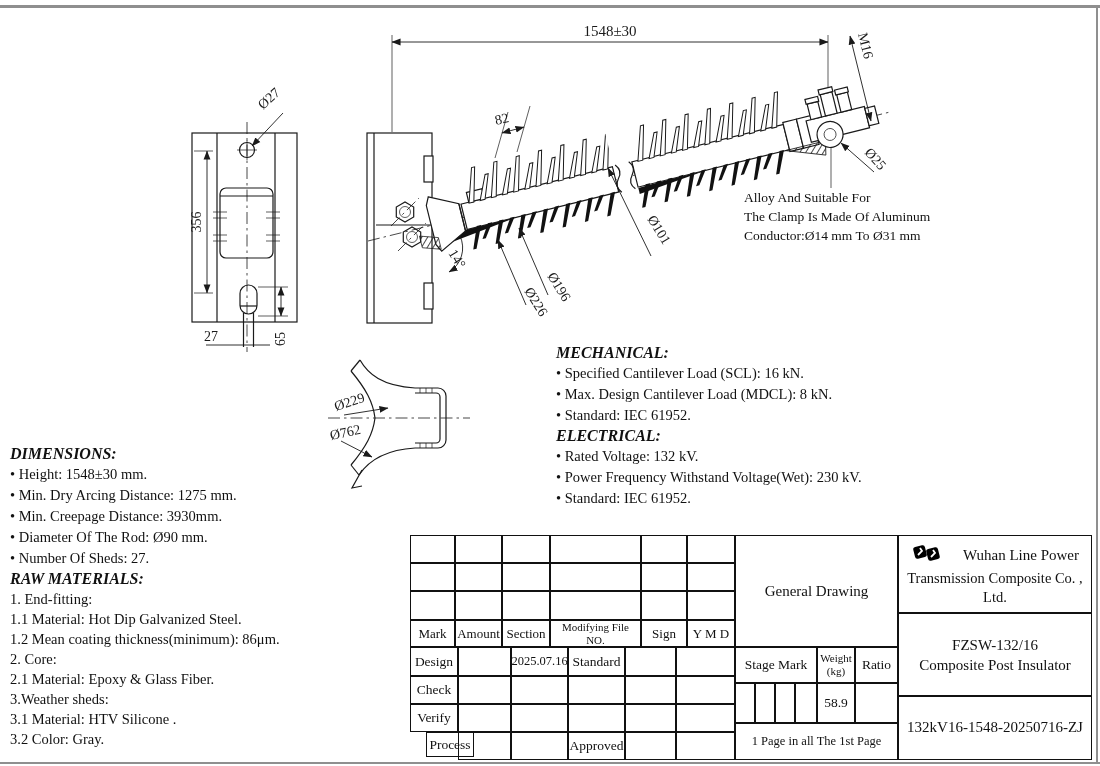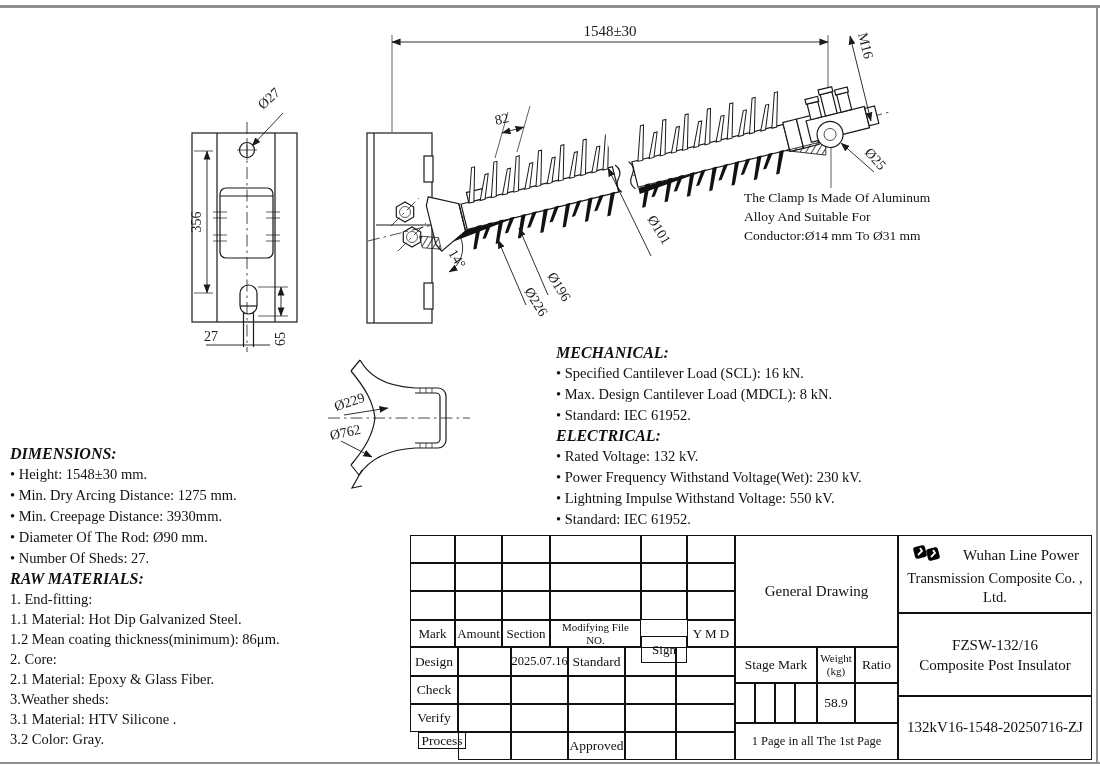--- a/index.html
+++ b/index.html
@@ -251,22 +251,22 @@
         <line class="thin" x1="426" y1="443" x2="426" y2="448"></line>
         <line class="thin" x1="432" y1="443" x2="432" y2="448"></line>
       <line class="dim" x1="344" y1="415" x2="388" y2="408" marker-end="url(#arr)"></line>
       <text class="dimtxt" transform="translate(336,411) rotate(-18)">Ø229</text>
       <line class="dim" x1="341" y1="441" x2="372" y2="457" marker-end="url(#arr)"></line>
       <text class="dimtxt" transform="translate(331,440) rotate(-12)">Ø762</text>
     </g>
   </svg>
 
   <div class="panel" id="note-panel">
+    <div>Alloy And Suitable For</div>
     <div>The Clamp Is Made Of Aluminum</div>
-    <div>Alloy And Suitable For</div>
     <div>Conductor:Ø14 mm To Ø31 mm</div>
   </div>
 
   <div class="panel" id="dims-panel">
     <div class="ph">DIMENSIONS:</div>
     <div class="pi">• Height: 1548±30 mm.</div>
     <div class="pi">• Min. Dry Arcing Distance: 1275 mm.</div>
     <div class="pi">• Min. Creepage Distance: 3930mm.</div>
     <div class="pi">• Diameter Of  The Rod: Ø90 mm.</div>
     <div class="pi">• Number Of Sheds: 27.</div>
@@ -282,21 +282,20 @@
   </div>
 
   <div class="panel" id="mech-panel">
     <div class="ph">MECHANICAL:</div>
     <div class="pi">• Specified Cantilever Load (SCL): 16 kN.</div>
     <div class="pi">• Max. Design Cantilever Load (MDCL): 8 kN.</div>
     <div class="pi">• Standard: IEC 61952.</div>
     <div class="ph">ELECTRICAL:</div>
     <div class="pi">• Rated Voltage: 132 kV.</div>
     <div class="pi">• Power Frequency Withstand Voltage(Wet): 230 kV.</div>
-    <div class="pi">• Lightning Impulse Withstand Voltage: 550 kV.</div>
     <div class="pi">• Standard: IEC 61952.</div>
   </div>
 
   <div id="tblock">
 
     <div class="tc" style="left:0;top:0;width:45px;height:28px"></div>
     <div class="tc" style="left:45px;top:0;width:47px;height:28px"></div>
     <div class="tc" style="left:92px;top:0;width:48px;height:28px"></div>
     <div class="tc" style="left:140px;top:0;width:91px;height:28px"></div>
     <div class="tc" style="left:231px;top:0;width:46px;height:28px"></div>
@@ -311,42 +310,42 @@
     <div class="tc" style="left:45px;top:56px;width:47px;height:29px"></div>
     <div class="tc" style="left:92px;top:56px;width:48px;height:29px"></div>
     <div class="tc" style="left:140px;top:56px;width:91px;height:29px"></div>
     <div class="tc" style="left:231px;top:56px;width:46px;height:29px"></div>
     <div class="tc" style="left:277px;top:56px;width:48px;height:29px"></div>
 
     <div class="tc" style="left:0;top:85px;width:45px;height:27px">Mark</div>
     <div class="tc" style="left:45px;top:85px;width:47px;height:27px">Amount</div>
     <div class="tc" style="left:92px;top:85px;width:48px;height:27px">Section</div>
     <div class="tc small" style="left:140px;top:85px;width:91px;height:27px">Modifying File NO.</div>
-    <div class="tc" style="left:231px;top:101px;width:46px;height:27px">Sign</div>
+    <div class="tc" style="left:231px;top:85px;width:46px;height:27px">Sign</div>
     <div class="tc" style="left:277px;top:85px;width:48px;height:27px">Y M D</div>
 
     <div class="tc mid" style="left:0;top:112px;width:48px;height:29px">Design</div>
     <div class="tc" style="left:48px;top:112px;width:53px;height:29px"></div>
     <div class="tc" style="left:101px;top:112px;width:57px;height:29px;font-size:12.5px">2025.07.16</div>
     <div class="tc mid" style="left:158px;top:112px;width:57px;height:29px">Standard</div>
     <div class="tc" style="left:215px;top:112px;width:51px;height:29px"></div>
     <div class="tc" style="left:266px;top:112px;width:59px;height:29px"></div>
     <div class="tc mid" style="left:0;top:141px;width:48px;height:28px">Check</div>
     <div class="tc" style="left:48px;top:141px;width:53px;height:28px"></div>
     <div class="tc" style="left:101px;top:141px;width:57px;height:28px"></div>
     <div class="tc" style="left:158px;top:141px;width:57px;height:28px"></div>
     <div class="tc" style="left:215px;top:141px;width:51px;height:28px"></div>
     <div class="tc" style="left:266px;top:141px;width:59px;height:28px"></div>
     <div class="tc mid" style="left:0;top:169px;width:48px;height:28px">Verify</div>
     <div class="tc" style="left:48px;top:169px;width:53px;height:28px"></div>
     <div class="tc" style="left:101px;top:169px;width:57px;height:28px"></div>
     <div class="tc" style="left:158px;top:169px;width:57px;height:28px"></div>
     <div class="tc" style="left:215px;top:169px;width:51px;height:28px"></div>
     <div class="tc" style="left:266px;top:169px;width:59px;height:28px"></div>
-    <div class="tc mid" style="left:8px;top:197px;width:48px;height:17px">Process</div>
+    <div class="tc mid" style="left:16px;top:197px;width:48px;height:25px">Process</div>
     <div class="tc" style="left:48px;top:197px;width:53px;height:28px"></div>
     <div class="tc" style="left:101px;top:197px;width:57px;height:28px"></div>
     <div class="tc mid" style="left:158px;top:197px;width:57px;height:28px">Approved</div>
     <div class="tc" style="left:215px;top:197px;width:51px;height:28px"></div>
     <div class="tc" style="left:266px;top:197px;width:59px;height:28px"></div>
 
     <div class="tc big15" style="left:325px;top:0;width:163px;height:112px">General Drawing</div>
     <div class="tc mid" style="left:325px;top:112px;width:82px;height:36px">Stage Mark</div>
     <div class="tc small" style="left:407px;top:112px;width:38px;height:36px">Weight (kg)</div>
     <div class="tc mid" style="left:445px;top:112px;width:43px;height:36px">Ratio</div>

